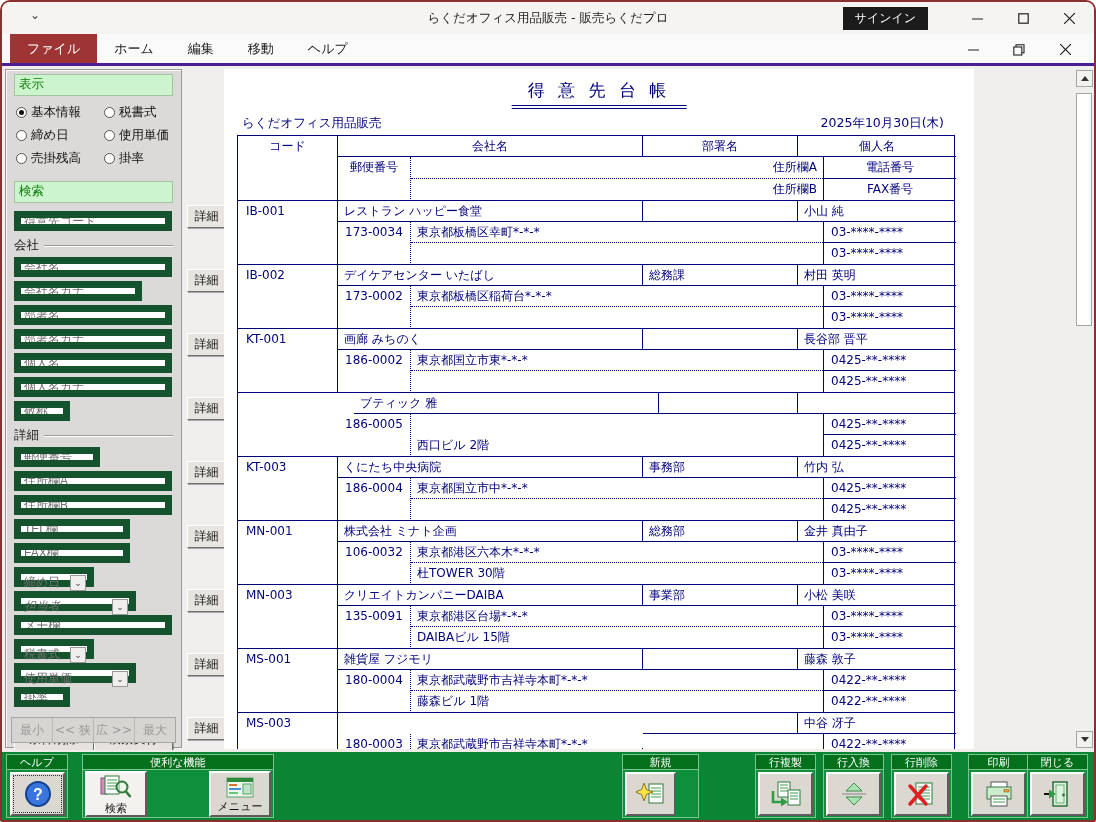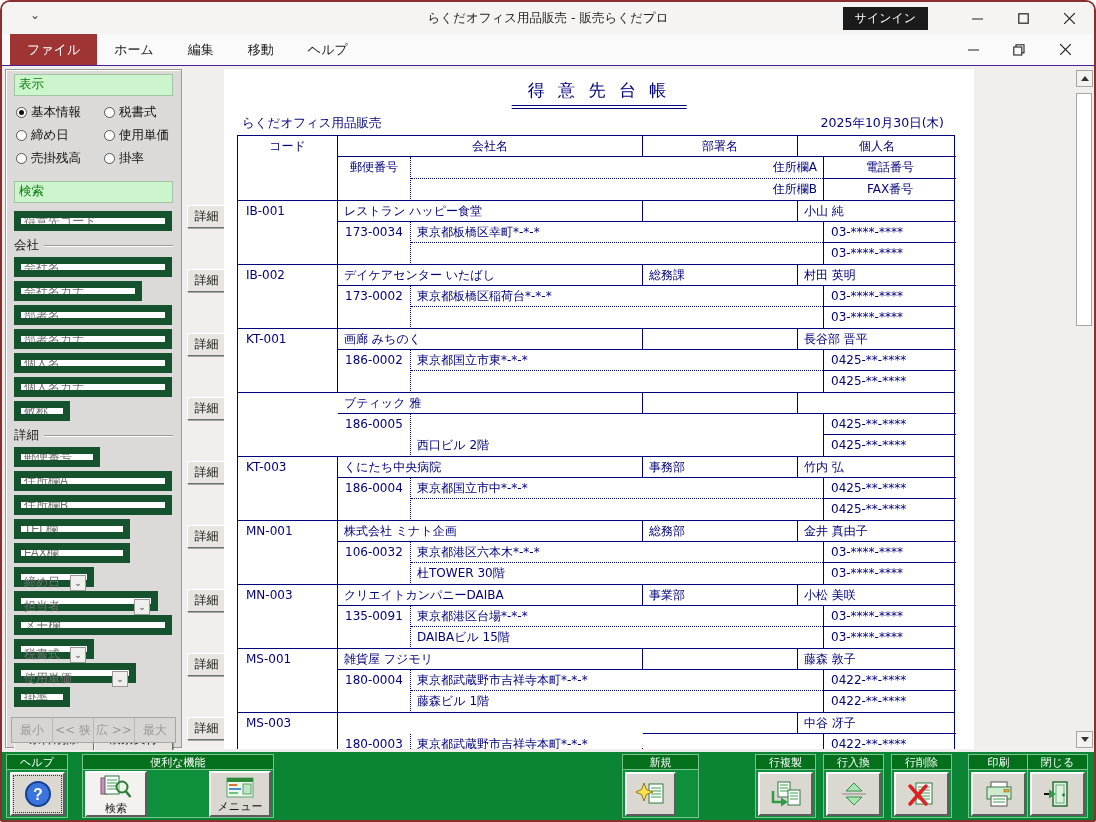--- a/index.html
+++ b/index.html
@@ -11,21 +11,21 @@
   }
   
   .titlebar{position:absolute;left:0;top:0;width:100%;height:32px;background:#f6f4f3;display:flex;align-items:center;}
   .qat-chevron{position:absolute;left:28px;top:6px;font-size:12px;color:#444;}
   .win-title{position:absolute;left:0;right:0;text-align:center;font-size:12.5px;color:#222;pointer-events:none;}
   .signin{position:absolute;right:166px;top:5px;background:#1b1b1b;color:#fff;font-size:12px;padding:3px 12px;cursor:default;}
   .winctl{position:absolute;right:2px;top:0;height:32px;display:flex;}
   .wbtn{width:46px;height:100%;display:flex;align-items:center;justify-content:center;color:#222;}
   .wbtn svg{display:block;}
   
-  .menubar{position:absolute;left:0;top:32px;width:100%;height:32px;background:#fbfafa;border-bottom:1px solid #4c1d95;display:flex;align-items:stretch;}
+  .menubar{position:absolute;left:0;top:32px;width:100%;height:32px;background:#fbfafa;border-bottom:3px solid #4c1d95;display:flex;align-items:stretch;}
   .menu-items{display:flex;align-items:stretch;margin-left:8px;}
   .menu-tab{padding:0 17px;display:flex;align-items:center;font-size:13px;color:#1b1b1b;}
   .menu-tab.active{background:#9e3434;color:#fff;}
   .mdictl{position:absolute;right:6px;top:0;height:31px;display:flex;}
   
   .content{position:absolute;left:0;top:65px;width:1096px;height:687px;background:#f0efee;}
   
   .sidebar{position:absolute;left:3px;top:2px;width:177px;height:679px;background:#dcdad8;border:1px solid #9a9894;box-shadow:inset 1px 1px 0 #fff;padding:4px 8px;}
   .sec-h{background:#cdf5cd;color:#0a7c0a;font-size:12.5px;padding:1px 4px 2px;border:1px solid #a2c4a2;margin-bottom:8px;}
   .radio-grid{display:grid;grid-template-columns:88px 72px;row-gap:6px;margin:2px 0 14px 2px;}
@@ -183,21 +183,21 @@
       <div class="gsep">
           <span>詳細</span>
         </div>
       <div id="detail-fields">
           <input class="sfield" placeholder="郵便番号" style="width: 86px;">
           <input class="sfield" placeholder="住所欄A" style="width: 158px;">
           <input class="sfield" placeholder="住所欄B" style="width: 158px;">
           <input class="sfield" placeholder="TEL欄" style="width: 116px; margin-top: 3px;">
           <input class="sfield" placeholder="FAX欄" style="width: 116px;">
           <div class="combo" style="width: 80px; margin-top: 3px;"><span class="combo-text">締め日</span><span class="combo-arrow">⌄</span></div>
-          <div class="combo" style="width: 144px; margin-top: 3px;"><span class="combo-text">担当者</span><span class="combo-arrow">⌄</span></div>
+          <div class="combo" style="width: 122px; margin-top: 3px; font-style: italic;"><span class="combo-text">担当者</span><span class="combo-arrow">⌄</span></div>
           <input class="sfield" placeholder="メモ欄" style="width: 158px; margin-top: 3px;">
           <div class="combo" style="width: 80px; margin-top: 3px;"><span class="combo-text">税書式</span><span class="combo-arrow">⌄</span></div>
           <div class="combo" style="width: 122px; margin-top: 3px;"><span class="combo-text">使用単価</span><span class="combo-arrow">⌄</span></div>
           <input class="sfield" placeholder="掛率" style="width: 56px; margin-top: 3px;">
         </div>
       <div class="side-btn-row">
         <button class="sbtn">条件削除</button>
         <button class="sbtn">検索実行</button>
       </div>
       <div class="resize-bar" id="resize-bar">
@@ -263,21 +263,21 @@
             <div class="tc bb br" style="left: 100px; top: 0px; width: 305px; height: 21px; line-height: 20px; padding-left: 6px;">画廊 みちのく</div>
             <div class="tc bb br" style="left: 405px; top: 0px; width: 155px; height: 21px; line-height: 20px; padding-left: 6px;"></div>
             <div class="tc bb" style="left: 560px; top: 0px; width: 158px; height: 21px; line-height: 20px; padding-left: 6px;">長谷部 晋平</div>
             <div class="tc brd" style="left: 100px; top: 21px; width: 73px; height: 43px; line-height: 21px; padding-left: 7px;">186-0002</div>
             <div class="tc bbd" style="left: 173px; top: 21px; width: 412px; height: 21px; line-height: 20px; padding-left: 6px;">東京都国立市東*-*-*</div>
             <div class="tc " style="left: 173px; top: 42px; width: 412px; height: 22px; line-height: 21px; padding-left: 6px;"></div>
             <div class="tc bl bb" style="left: 585px; top: 21px; width: 133px; height: 21px; line-height: 20px; padding-left: 7px;">0425-**-****</div>
             <div class="tc bl" style="left: 585px; top: 42px; width: 133px; height: 22px; line-height: 21px; padding-left: 7px;">0425-**-****</div>
           </div>
           <div class="trow">
-            <div class="tc bb br" style="left: 100px; top: 0px; width: 305px; height: 21px; line-height: 20px; padding-left: 6px;">ブティック 雅</div>
+            <div class="tc bb br" style="left: 116px; top: 0px; width: 305px; height: 21px; line-height: 20px; padding-left: 6px;">ブティック 雅</div>
             <div class="tc bb br" style="left: 405px; top: 0px; width: 155px; height: 21px; line-height: 20px; padding-left: 6px;"></div>
             <div class="tc bb" style="left: 560px; top: 0px; width: 158px; height: 21px; line-height: 20px; padding-left: 6px;"></div>
             <div class="tc brd" style="left: 100px; top: 21px; width: 73px; height: 43px; line-height: 21px; padding-left: 7px;">186-0005</div>
             <div class="tc " style="left: 173px; top: 42px; width: 412px; height: 22px; line-height: 21px; padding-left: 6px;">西口ビル 2階</div>
             <div class="tc bl bb" style="left: 585px; top: 21px; width: 133px; height: 21px; line-height: 20px; padding-left: 7px;">0425-**-****</div>
             <div class="tc bl" style="left: 585px; top: 42px; width: 133px; height: 22px; line-height: 21px; padding-left: 7px;">0425-**-****</div>
           </div>
           <div class="trow">
             <div class="tc br" style="left: 0px; top: 0px; width: 100px; height: 64px; line-height: 20px; padding-left: 8px;">KT-003</div>
             <div class="tc bb br" style="left: 100px; top: 0px; width: 305px; height: 21px; line-height: 20px; padding-left: 6px;">くにたち中央病院</div>

